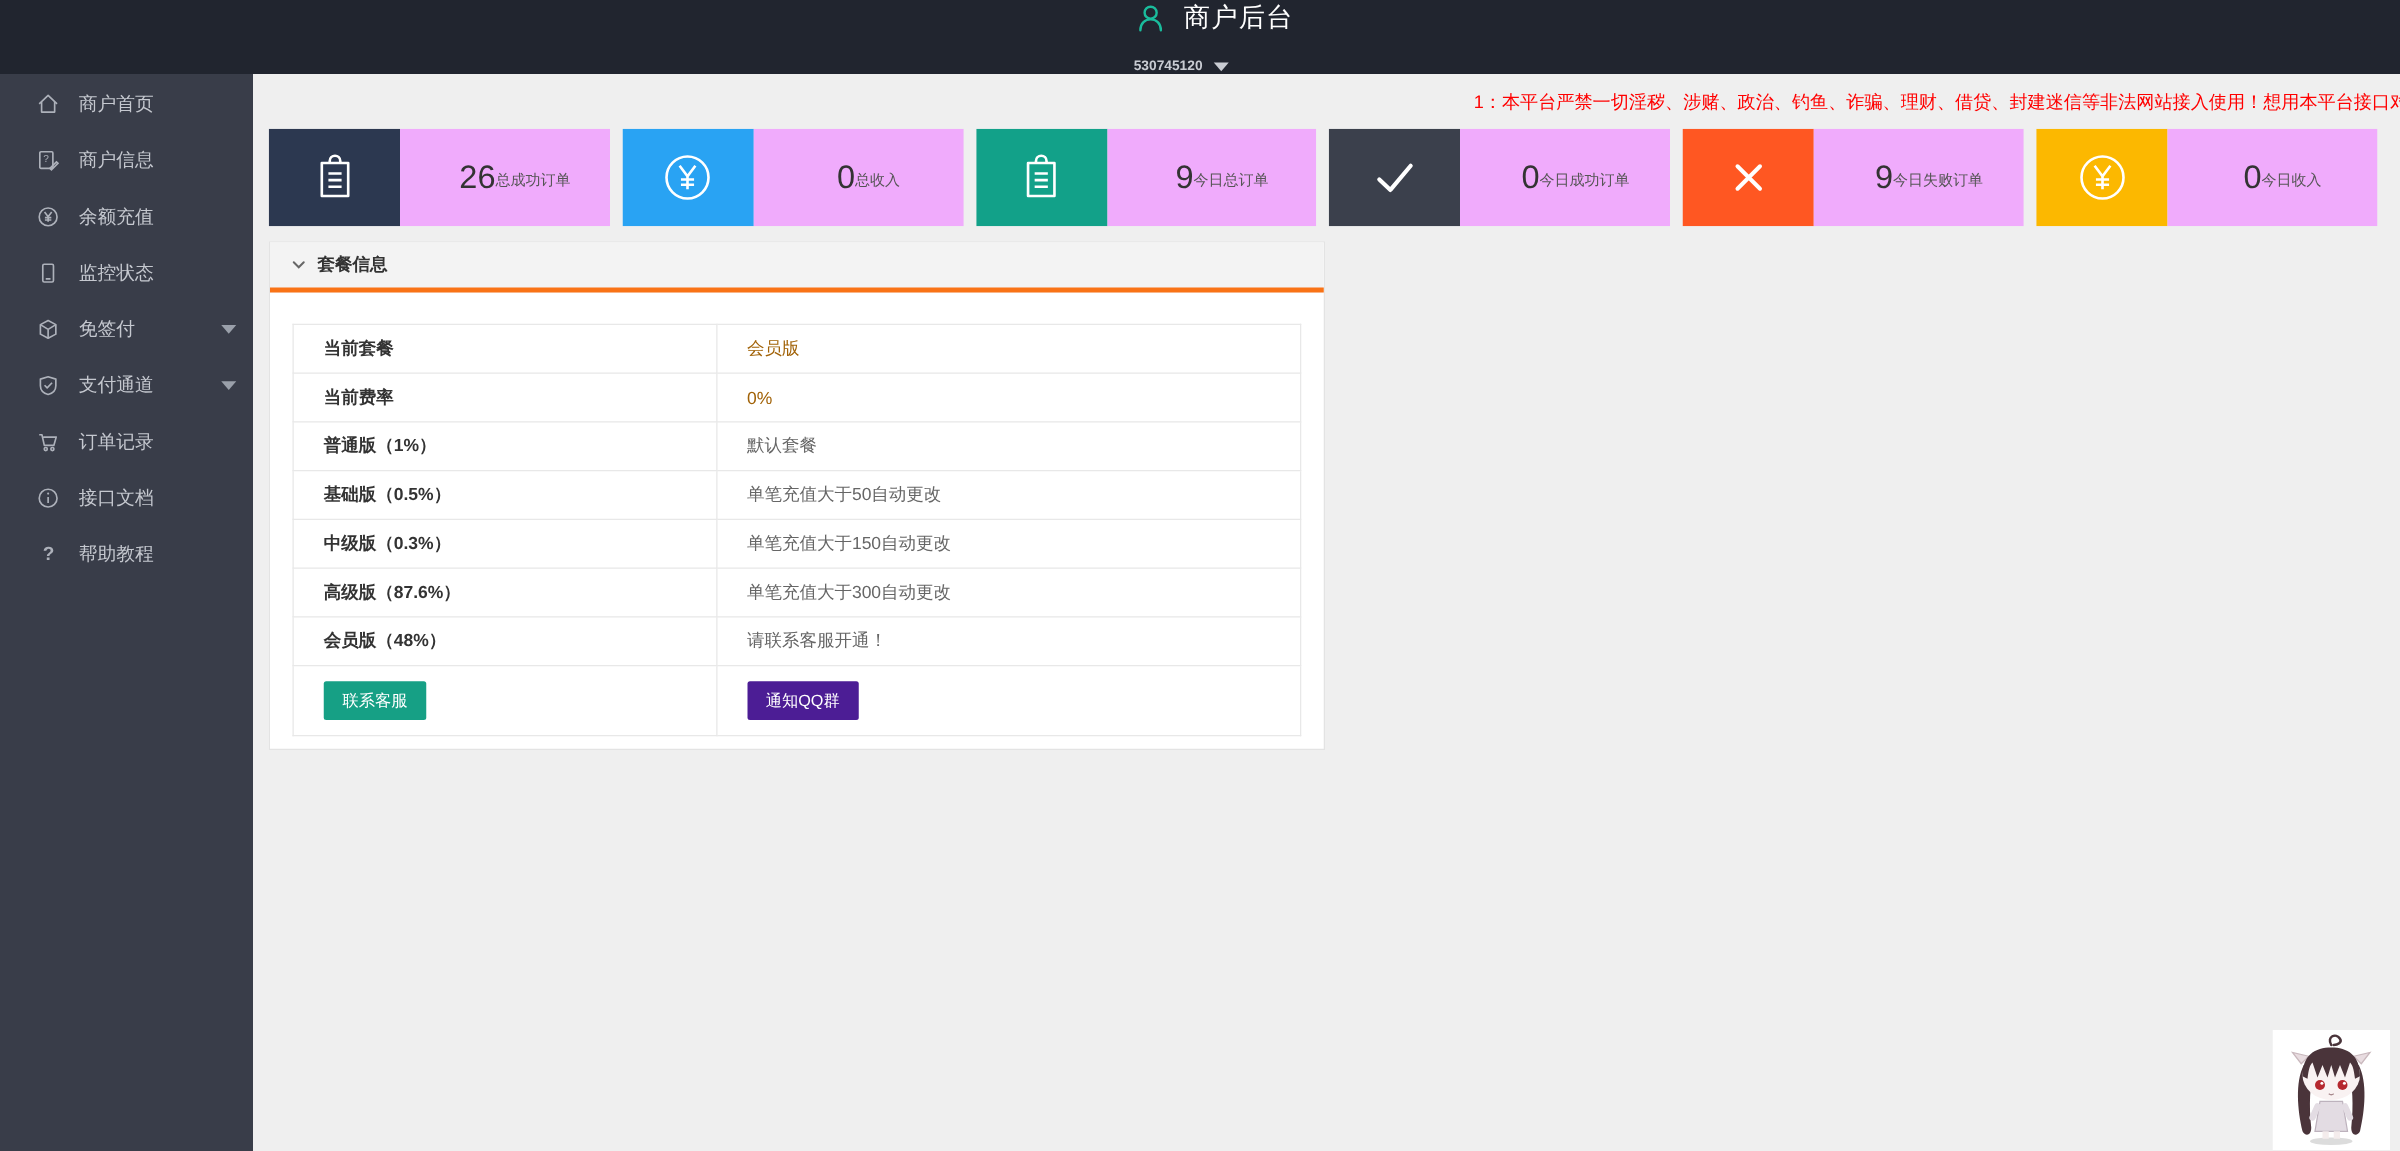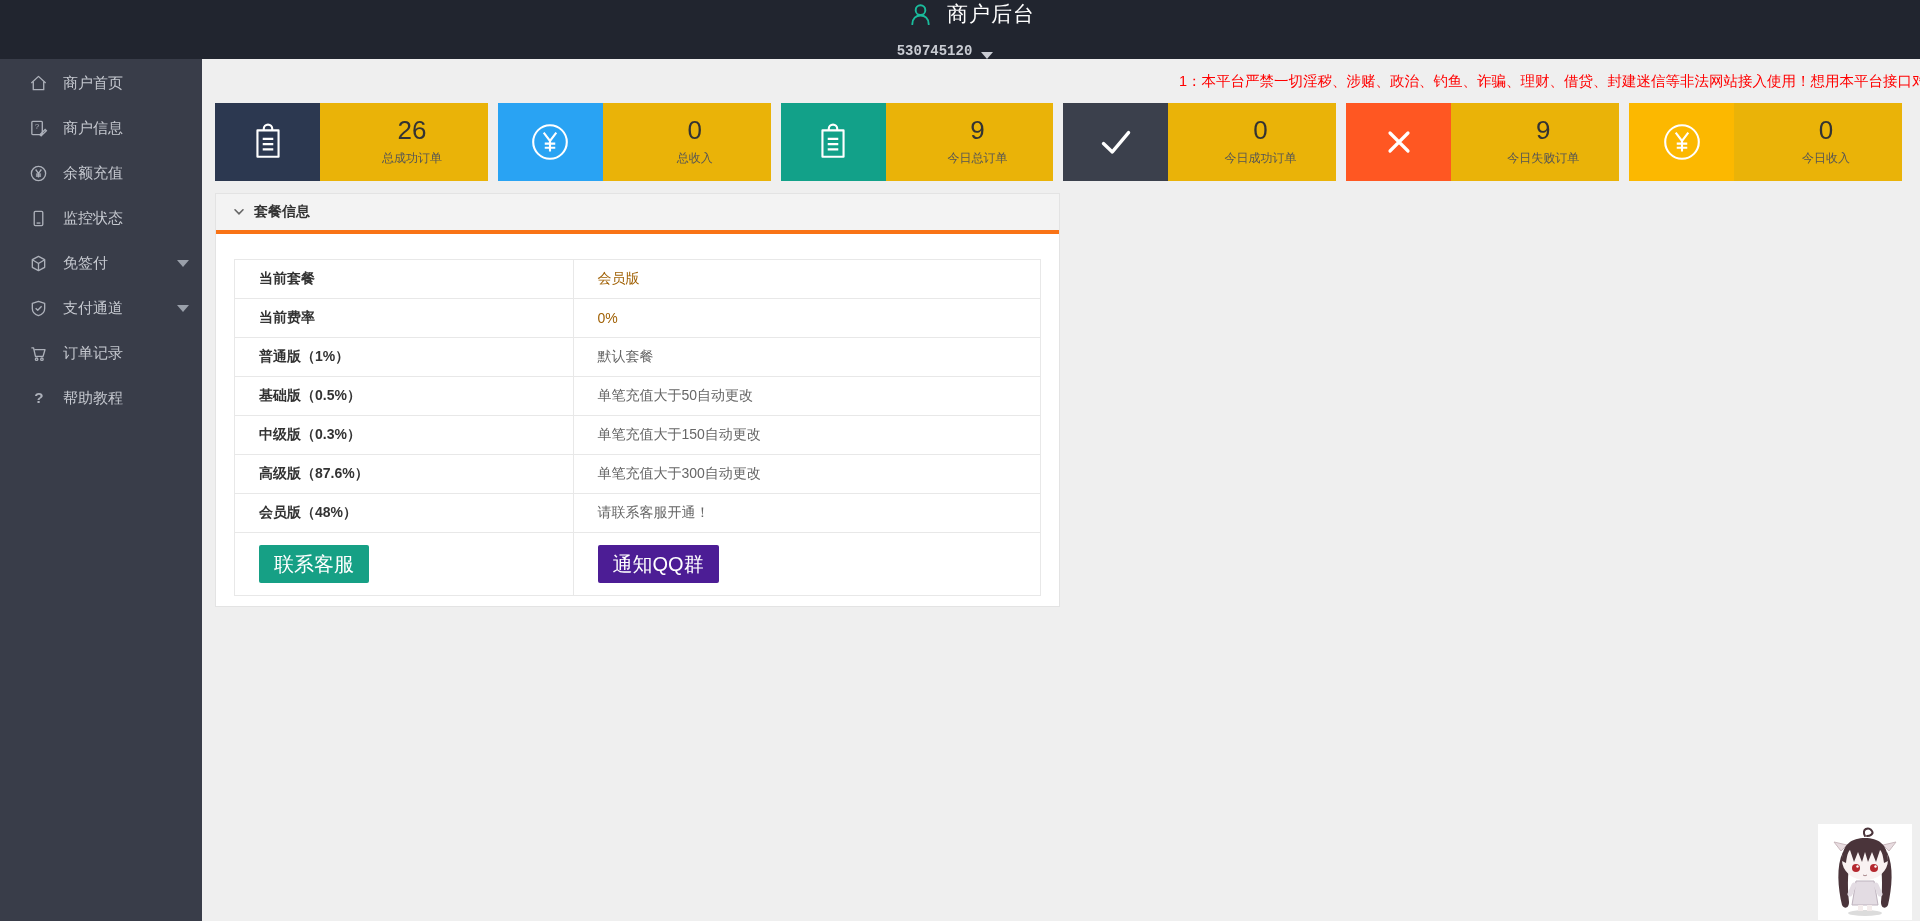--- a/index.html
+++ b/index.html
@@ -4,22 +4,22 @@
 <style>
   * { margin:0; padding:0; box-sizing:border-box; }
   html,body { width:1920px; height:921px; overflow:hidden; background:#efefef;
               font-family:"Liberation Sans","DejaVu Sans",sans-serif; }
 
   
   .header { position:fixed; top:0; left:0; width:1920px; height:59px; background:#21252f;
             display:flex; align-items:center; justify-content:space-between; z-index:20;flex-direction:column; }
   .brand { display:flex; align-items:center; gap:13px; padding-left:22px; }
   .brand-title { color:#ffffff; font-size:21px; letter-spacing:1px; }
-  .account { display:flex; align-items:flex-end; gap:9px; padding-right:30px;
-             color:#c9ccd3; font-weight:bold; font-size:14px; cursor:pointer;font-family:Liberation Mono, monospace; }
+  .account { display:flex; align-items:center; gap:9px; padding-right:30px;
+             color:#c9ccd3; font-weight:bold; font-size:11px; cursor:pointer; }
   .account-caret { width:0; height:0; border-left:6px solid transparent;
                    border-right:6px solid transparent; border-top:7px solid #c9ccd3; }
 
   
   .sidebar { position:fixed; top:59px; left:0; bottom:0; width:202px; background:#393d49;
              padding-top:2px; z-index:10; }
   .side-item { position:relative; height:45px; display:flex; align-items:center; gap:15px;
                padding-left:28px; color:#c5c8cf; font-size:15px; cursor:pointer; }
   .side-item .icon { width:20px; height:20px; display:flex; align-items:center;
                      justify-content:center; color:#adb1ba; flex:none; }
@@ -30,39 +30,39 @@
   
   .main { margin-left:202px; padding-top:59px; position:relative; height:921px; overflow:hidden; }
   .notice-wrap { position:relative; height:44px; overflow:hidden; }
   .notice { position:absolute; left:977px; top:13px; white-space:nowrap;
             color:#ff0000; font-size:14.5px; }
 
   
   .stats { display:flex; gap:10px; margin:0 18px 0 13px; }
   .stat-card { flex:1; height:78px; display:flex; overflow:hidden; }
   .stat-iconbox { width:105px; flex:none; display:flex; align-items:center; justify-content:center; }
-  .stat-body { flex:1; background:#eab308; display:flex; flex-direction:column;
+  .stat-body { flex:1; background:#f0abfc; display:flex; flex-direction:row;
                align-items:center; justify-content:center;padding-left:16px; }
   .stat-value { font-size:26px; color:#333; line-height:1.05; }
   .stat-label { font-size:12px; color:#555; margin-top:5px; }
 
   
   .panel { margin:12px 0 0 13px; width:845px; background:#fff; border:1px solid #e3e3e3; }
   .panel-header { height:40px; background:#f3f3f3; border-bottom:4px solid #f97316;
                   display:flex; align-items:center; gap:9px; padding:0 17px; cursor:pointer; }
   .panel-title { font-size:14px; font-weight:bold; color:#333; }
   .panel-body { padding:25px 18px 10px 18px; }
   table.pkg { width:100%; border-collapse:collapse; }
   .pkg td { border:1px solid #e8e8e8; height:39px; padding-left:24px; font-size:14px;
             vertical-align:middle; background:#fff; }
   .pkg td.lbl { width:42%; font-weight:bold; color:#333; }
   .pkg td.val { color:#666; }
   .pkg td.val.red { color:#a16207; }
   .pkg tr.btn-row td { padding:12px 0 12px 24px; }
-  .btn { display:inline-block; border:none; color:#fff; font-size:20px; line-height:1;
+  .btn { display:inline-block; border:none; color:#fff; font-size:13px; line-height:1;
          padding:9px 15px; border-radius:2px; cursor:pointer;
          font-family:"Liberation Sans","DejaVu Sans",sans-serif; }
 
   
   .mascot { position:absolute; right:8px; bottom:1px; width:94px; height:96px; cursor:pointer; }
 </style>
 </head>
 <body>
 
 <div class="header">
@@ -155,20 +155,31 @@
         <svg width="19" height="19" viewBox="0 0 20 20" fill="none" stroke="currentColor" stroke-width="1.4" stroke-linejoin="round">
           <path d="M2.5 4 H4.8 L6.8 13 H14.8 L16.8 6 H6"></path>
           <circle cx="8" cy="16" r="1.3"></circle>
           <circle cx="13.6" cy="16" r="1.3"></circle>
         </svg>
       </span>
       <span>订单记录</span>
 
     </div>
 
+    <div class="side-item">
+      <span class="icon">
+        <svg width="19" height="19" viewBox="0 0 20 20" fill="none" stroke="currentColor" stroke-width="1.4">
+          <circle cx="10" cy="10" r="7.5"></circle>
+          <path d="M10 9 V14"></path>
+          <circle cx="10" cy="6.2" r="0.9" fill="currentColor" stroke="none"></circle>
+        </svg>
+      </span>
+      <span>接口文档</span>
+
+    </div>
 
     <div class="side-item">
       <span class="icon">
         <svg width="19" height="19" viewBox="0 0 20 20">
           <text x="5.5" y="15" font-size="16" font-weight="bold" fill="currentColor">?</text>
         </svg>
       </span>
       <span>帮助教程</span>
 
     </div>

